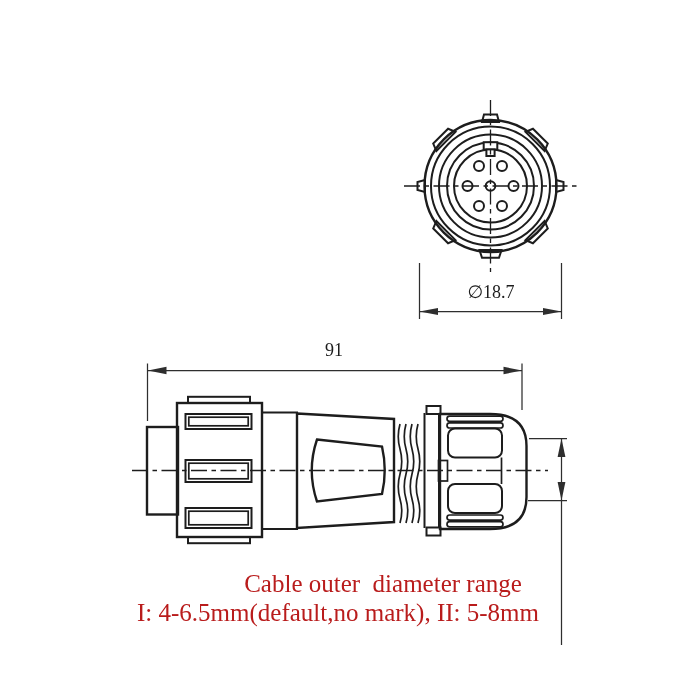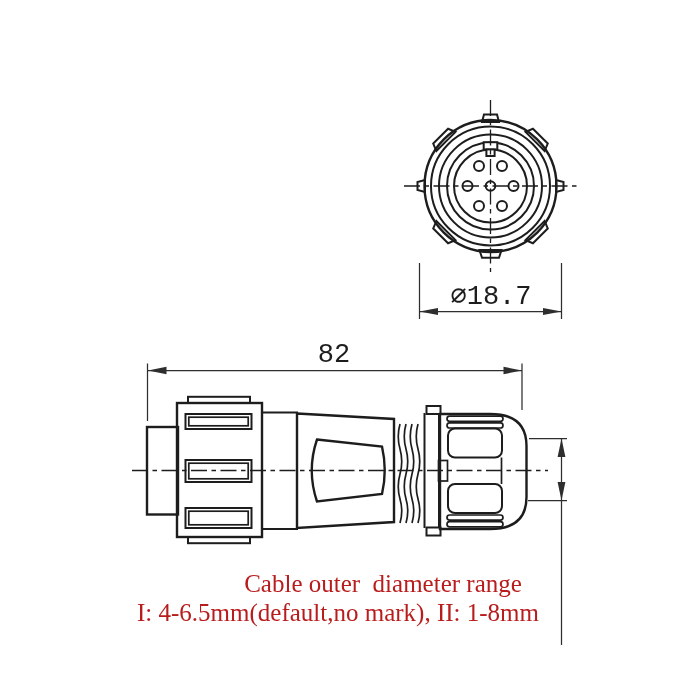--- a/index.html
+++ b/index.html
@@ -23,21 +23,21 @@
   .dimline{stroke:var(--dim);fill:none;stroke-width:1.25;}
   .arrow{fill:var(--dim);stroke:none;}
   .cl{stroke:var(--line);fill:none;stroke-width:1.3;stroke-dasharray:16 4.5 4.5 4.5;}
   .label{
     position:absolute;
     color:var(--line);
     transform:translateX(-50%);
     white-space:pre;
     line-height:1.05;
   }
-  .dim-label{font-family:Liberation Mono, monospace;font-size:27px;}
+  .dim-label{font-family:Liberation Serif, serif;font-size:18px;}
   .note-label{font-family:"Liberation Serif","DejaVu Serif",serif;font-size:25px;color:#b91c1c;}
   #label-length{left:334px;top:341px;}
   #label-diameter{left:491px;top:283px;}
   #note-title{left:383px;top:571px;}
   #note-detail{left:338px;top:600px;}
 </style>
 </head>
 <body>
 
 <div class="canvas">
@@ -149,20 +149,20 @@
 
     <g>
       <path class="dimline" d="M529,438.5 H567"></path>
       <path class="dimline" d="M528,500.5 H567"></path>
       <path class="dimline" d="M561.5,438.5 V645"></path>
       <polygon class="arrow" points="561.5,438.5 557.6,457 565.4,457"></polygon>
       <polygon class="arrow" points="561.5,500.5 557.6,482 565.4,482"></polygon>
     </g>
   </svg>
 
-  <div class="label dim-label" id="label-length">82</div>
+  <div class="label dim-label" id="label-length">91</div>
 
   <div class="label dim-label" id="label-diameter">∅18.7</div>
 
   <div class="label note-label" id="note-title">Cable outer  diameter range</div>
 
-  <div class="label note-label" id="note-detail">I: 4-6.5mm(default,no mark), II: 1-8mm</div>
+  <div class="label note-label" id="note-detail">I: 4-6.5mm(default,no mark), II: 5-8mm</div>
 </div>
 
 </body></html>

